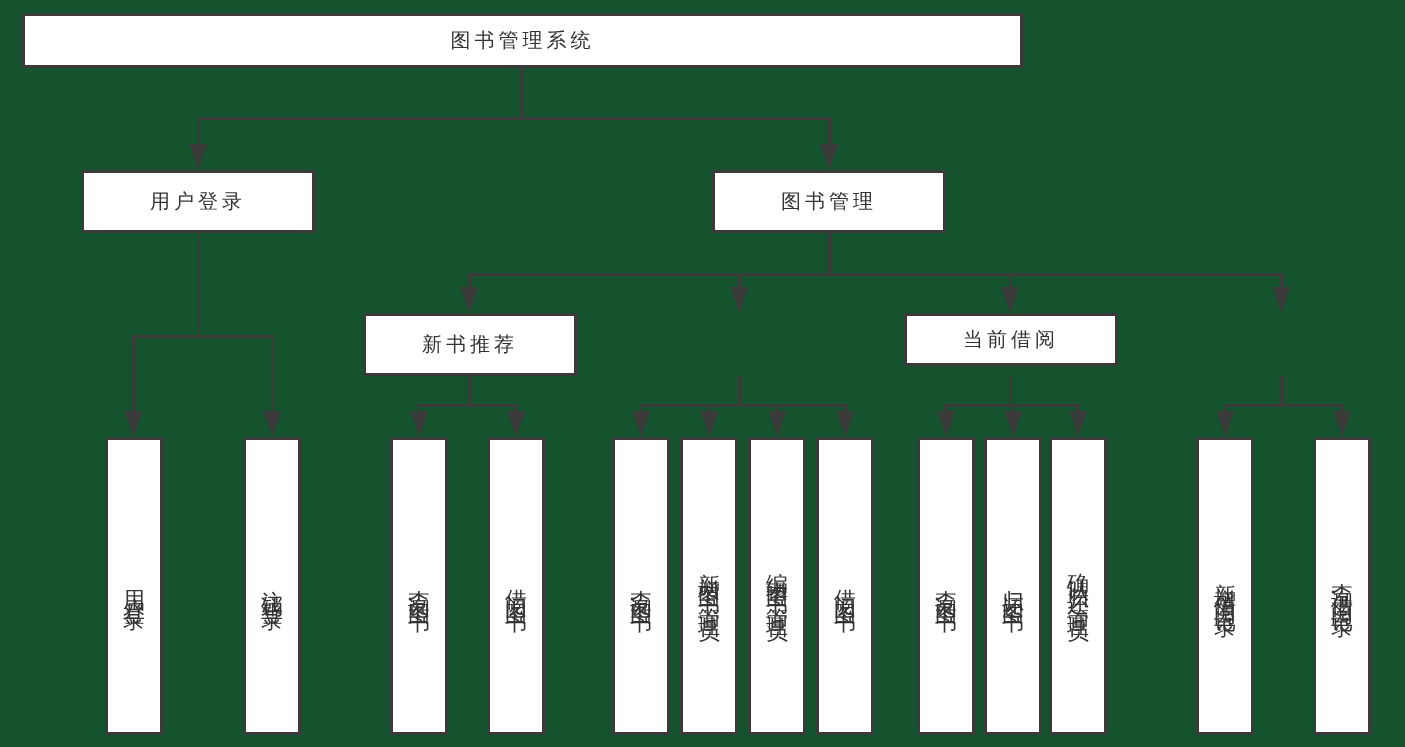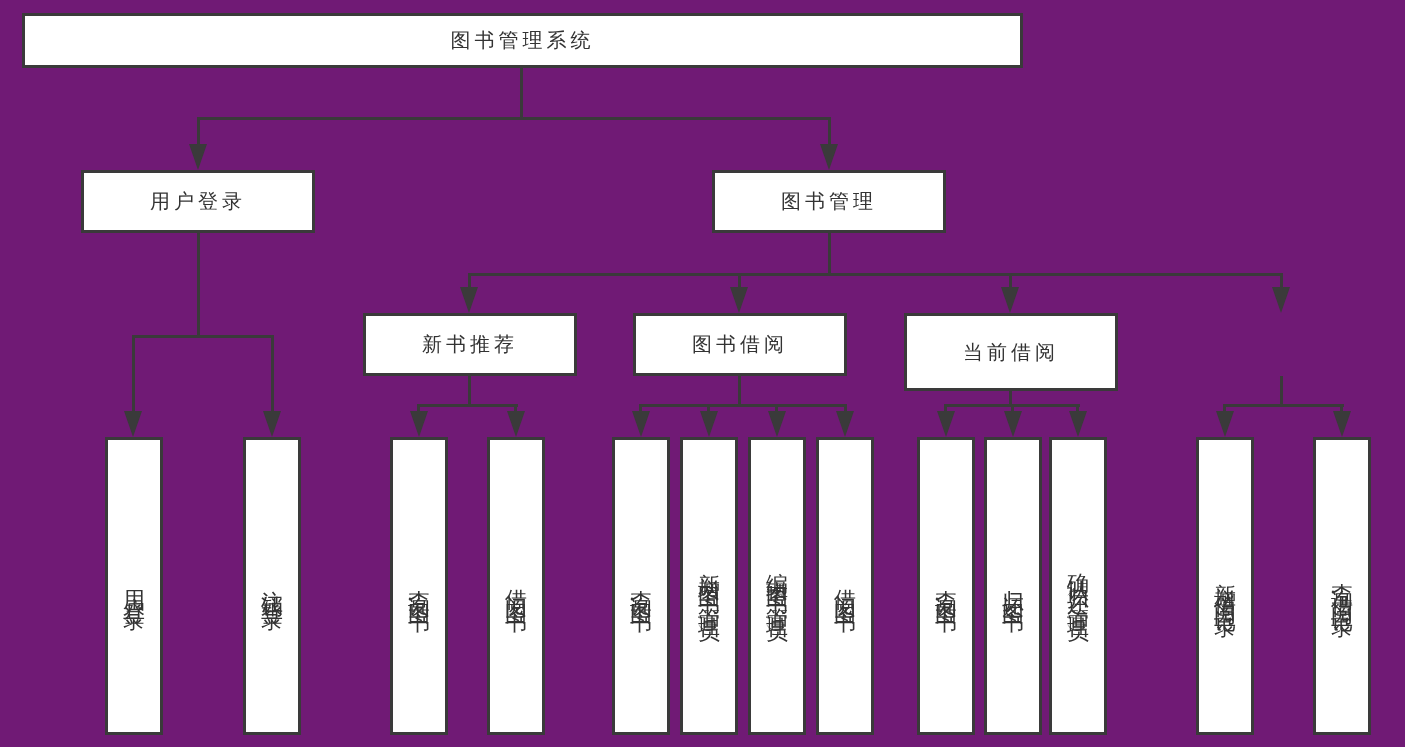--- a/index.html
+++ b/index.html
@@ -1,17 +1,17 @@
 <!DOCTYPE html>
 <html><head>
 <meta charset="utf-8">
 <style>
   html,body{margin:0;padding:0;background:#ffffff;}
   .canvas{
-    position:relative;width:1405px;height:747px;background:#701a75;
+    position:relative;width:1405px;height:747px;background:#14532d;
     font-family:"Liberation Sans",sans-serif;overflow:hidden;
   }
   .box{
     position:absolute;box-sizing:border-box;border:3px solid #3a3a3a;background:#ffffff;
     display:flex;align-items:center;justify-content:center;color:#333333;
   }
   .hbox{font-size:20px;letter-spacing:4px;white-space:nowrap;}
   .vbox{
     writing-mode:vertical-rl;text-orientation:mixed;
     font-size:22px;letter-spacing:7px;line-height:1;
@@ -90,22 +90,21 @@
   <div class="arrow" style="left:1216px;top:411px;"></div>
   <div class="line" style="left:1340px;top:404px;width:3px;height:10px;"></div>
   <div class="arrow" style="left:1333px;top:411px;"></div>
 
   <div class="box hbox" style="left:22px;top:13px;width:1001px;height:55px;">图书管理系统</div>
 
   <div class="box hbox" style="left:81px;top:170px;width:234px;height:63px;">用户登录</div>
   <div class="box hbox" style="left:363px;top:313px;width:214px;height:63px;">新书推荐</div>
 
   <div class="box hbox" style="left:712px;top:170px;width:234px;height:63px;">图书管理</div>
-  <div class="box hbox" style="left:633px;top:313px;width:214px;height:63px;">图书借阅</div>
-  <div class="box hbox" style="left:904px;top:313px;width:214px;height:78px;">当前借阅</div>
+  <div class="box hbox" style="left:904px;top:313px;width:214px;height:53px;">当前借阅</div>
 
   <div class="box vbox" style="left:105px;top:437px;width:58px;height:298px;">用户登录</div>
   <div class="box vbox" style="left:243px;top:437px;width:58px;height:298px;">注销登录</div>
 
   <div class="box vbox" style="left:390px;top:437px;width:58px;height:298px;">查询图书</div>
   <div class="box vbox" style="left:487px;top:437px;width:58px;height:298px;">借阅图书</div>
 
   <div class="box vbox" style="left:612px;top:437px;width:58px;height:298px;">查询图书</div>
   <div class="box vbox" style="left:680px;top:437px;width:58px;height:298px;">新增图书（管理员）</div>
   <div class="box vbox" style="left:748px;top:437px;width:58px;height:298px;">编辑图书（管理员）</div>

